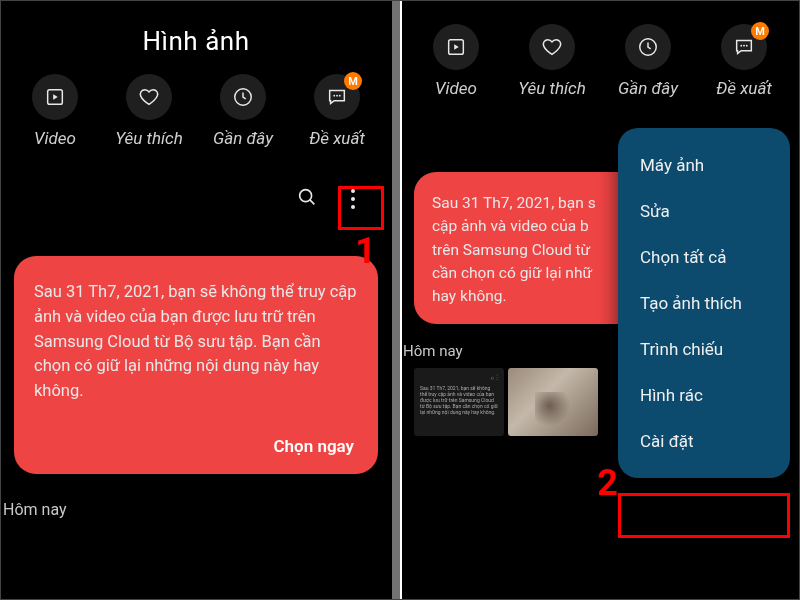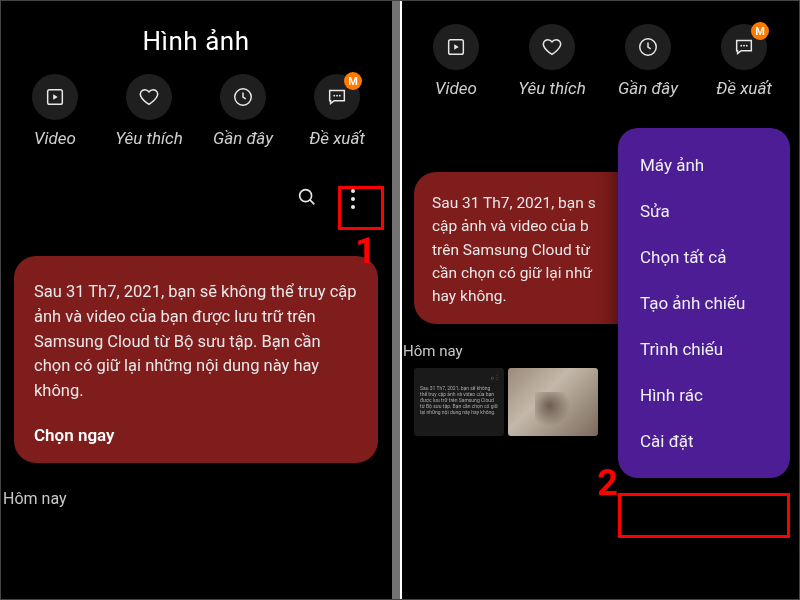--- a/index.html
+++ b/index.html
@@ -116,36 +116,36 @@
   .step-num {
     position: absolute;
     font-size: 36px;
     font-weight: 700;
     color: #ff0000;
     z-index: 41;
   }
   .step-1 { right: 16px; top: 230px; }
   .step-2 { right: 182px; top: 462px; }
   .card {
-    background: #7f1d1d;
+    background: #ef4444;
     border-radius: 22px;
     margin: 32px 14px 0 14px;
     padding: 24px 20px 18px 20px;
   }
   .card-text {
     font-size: 16.5px;
     line-height: 1.5;
     color: #e8e8e8;
   }
   .card-action {
-    text-align: left;
+    text-align: right;
     font-size: 17px;
     font-weight: 600;
     color: #fff;
-    margin-top: 21px;
+    margin-top: 32px;
     padding-right: 4px;
   }
   .section-header {
     font-size: 16px;
     color: #c8c8c8;
     padding: 26px 0 0 3px;
   }
   .thumbs {
     display: flex;
     gap: 4px;
@@ -181,21 +181,21 @@
     padding: 20px 18px 16px 18px;
   }
   .panel-right .card-text { font-size: 15.5px; }
   .panel-right .section-header { padding-top: 18px; font-size: 15px; }
   
   .menu {
     position: absolute;
     right: 10px;
     top: 128px;
     width: 172px;
-    background: #4c1d95;
+    background: #0c4a6e;
     border-radius: 20px;
     padding: 14px 0;
     z-index: 30;
     box-shadow: 0 4px 20px rgba(0,0,0,.6);
   }
   .menu-item {
     padding: 13px 22px;
     font-size: 17px;
     color: #f0f0f0;
     white-space: nowrap;
@@ -355,21 +355,21 @@
       <div class="mini-icons">⌕ ⋮</div>
       Sau 31 Th7, 2021, bạn sẽ không thể truy cập ảnh và video của bạn được lưu trữ trên Samsung Cloud từ Bộ sưu tập. Bạn cần chọn có giữ lại những nội dung này hay không.
     </div>
     <div class="thumb photo"></div>
   </div>
 
   <div class="menu">
     <div class="menu-item">Máy ảnh</div>
     <div class="menu-item">Sửa</div>
     <div class="menu-item">Chọn tất cả</div>
-    <div class="menu-item">Tạo ảnh chiếu</div>
+    <div class="menu-item">Tạo ảnh thích</div>
     <div class="menu-item">Trình chiếu</div>
     <div class="menu-item">Hình rác</div>
     <div class="menu-item">Cài đặt</div>
   </div>
 
   <div class="highlight-box-2"></div>
   <div class="step-num step-2">2</div>
 
 </div>
 

